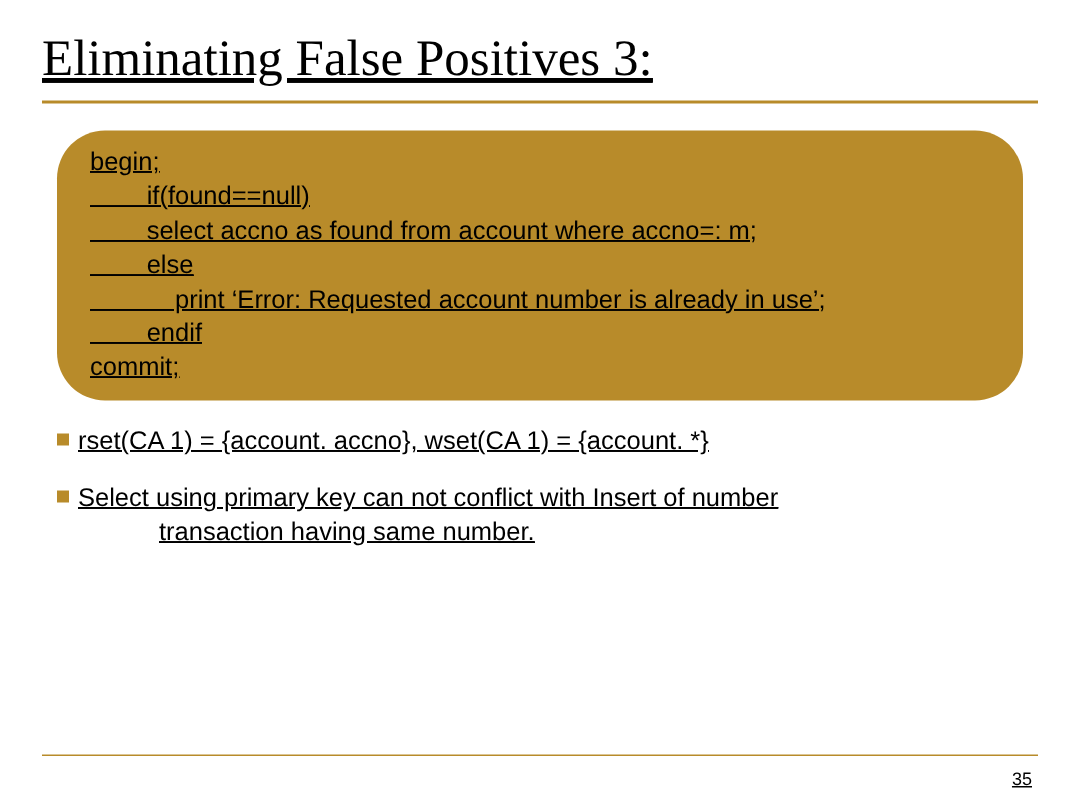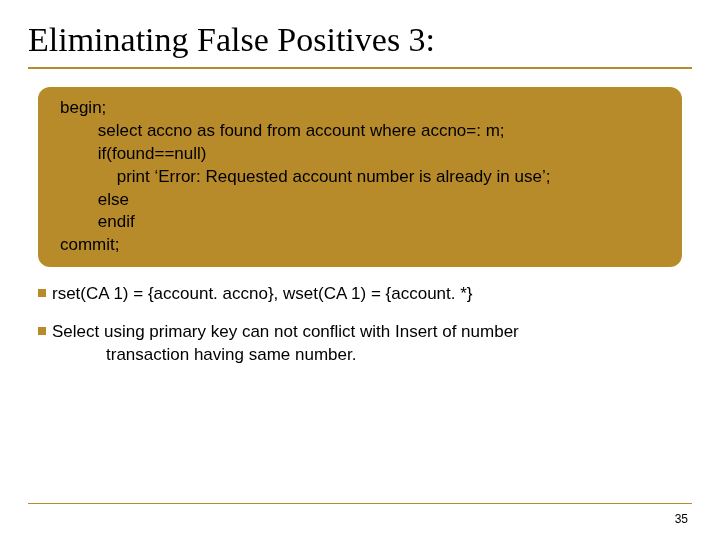--- a/index.html
+++ b/index.html
@@ -1,35 +1,35 @@
 <!DOCTYPE html>
 <html><head>
 <meta charset="utf-8">
 <style>
-  * { margin: 0; padding: 0; box-sizing: border-box; }
+  * { margin: 0; padding: 0; box-sizing: border-box; text-decoration: underline; }
   body {
     width: 720px;
     height: 540px;
     background: #fff;
     font-family: "Times New Roman", Times, serif;
     position: relative;
     padding: 20px 28px 0 28px;
   }
   .title {
     font-size: 34px;
     font-weight: normal;
     color: #000;
     line-height: 1.2;
     border-bottom: 2px solid #b88b2a;
     padding-bottom: 6px;
     margin-bottom: 18px;
   }
   .code-box {
     background: #b88b2a;
-    border-radius: 12px;
+    border-radius: 32px;
     padding: 10px 14px 10px 22px;
     margin: 0 10px 16px 10px;
     color: #000;
     font-family: Arial, Helvetica, sans-serif;
     font-size: 17px;
     line-height: 1.35;
   }
   .code-line { white-space: pre; }
   .bullets {
     padding: 0 10px;
@@ -74,24 +74,24 @@
 </style>
 </head>
 <body>
 
 <div class="title">
   <span>Eliminating False Positives 3:</span><br>
 </div>
 
 <div class="code-box">
   <div class="code-line">begin;</div>
+  <div class="code-line">        if(found==null)</div>
   <div class="code-line">        select accno as found from account where accno=: m;</div>
-  <div class="code-line">        if(found==null)</div>
+  <div class="code-line">        else</div>
   <div class="code-line">            print ‘Error: Requested account number is already in use’;</div>
-  <div class="code-line">        else</div>
   <div class="code-line">        endif</div>
   <div class="code-line">commit;</div>
 </div>
 
 <div class="bullets">
   <div class="bullet">
     <span>rset(CA 1) = {account. accno}, wset(CA 1) = {account. *}</span>
   </div>
   <div class="bullet">
     <span>Select using primary key can not conflict with Insert of number</span>

